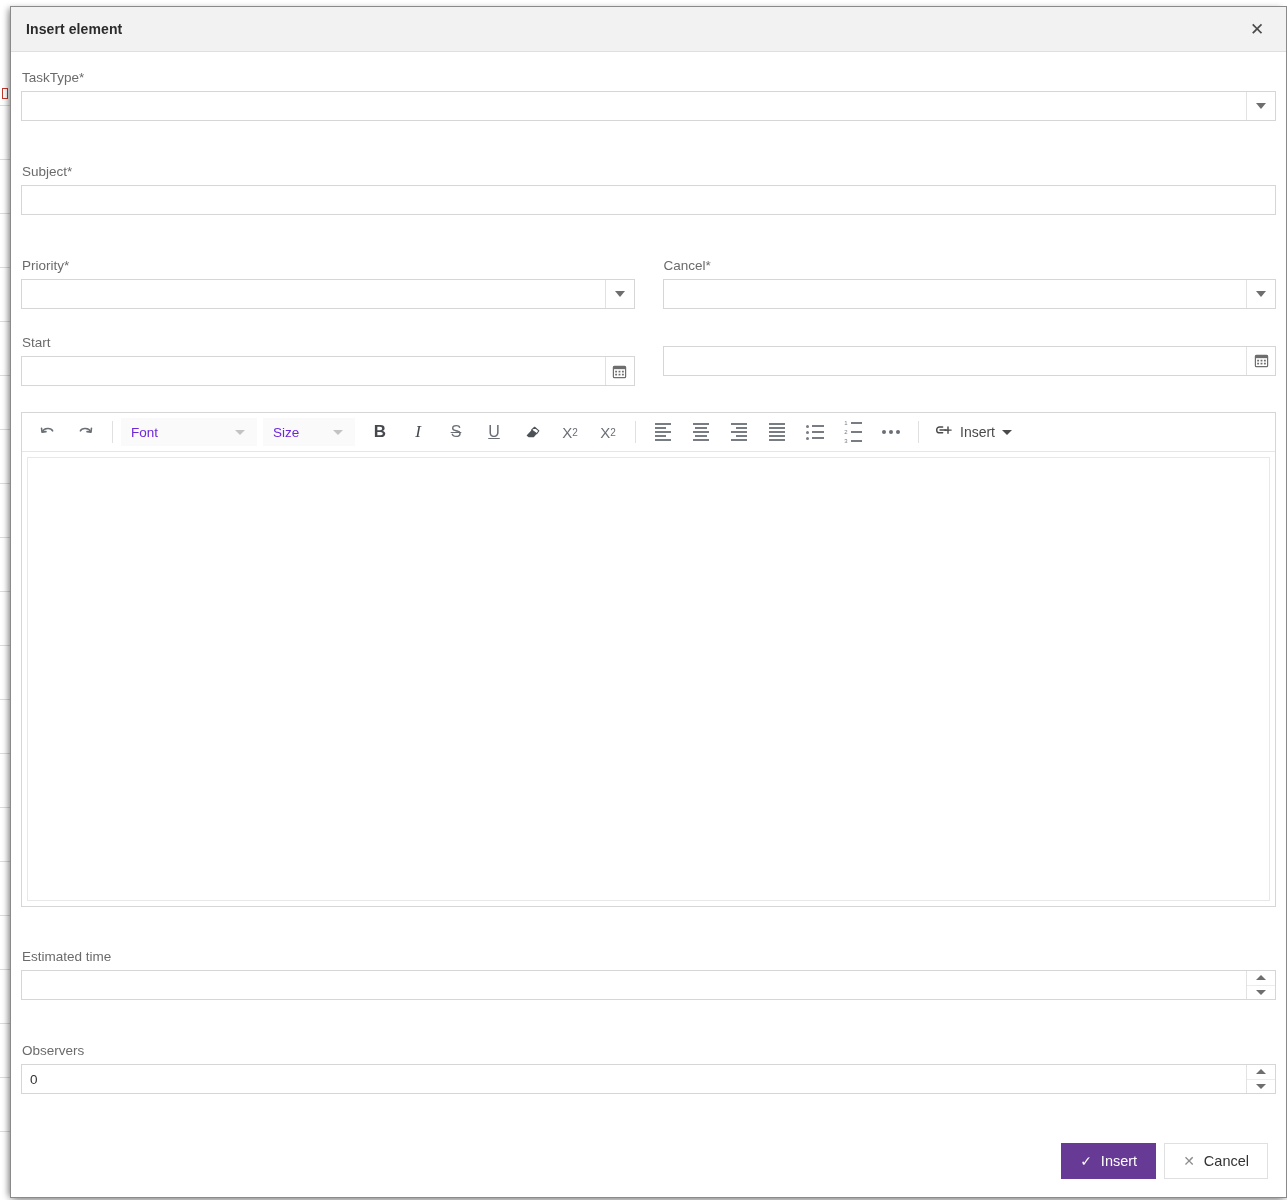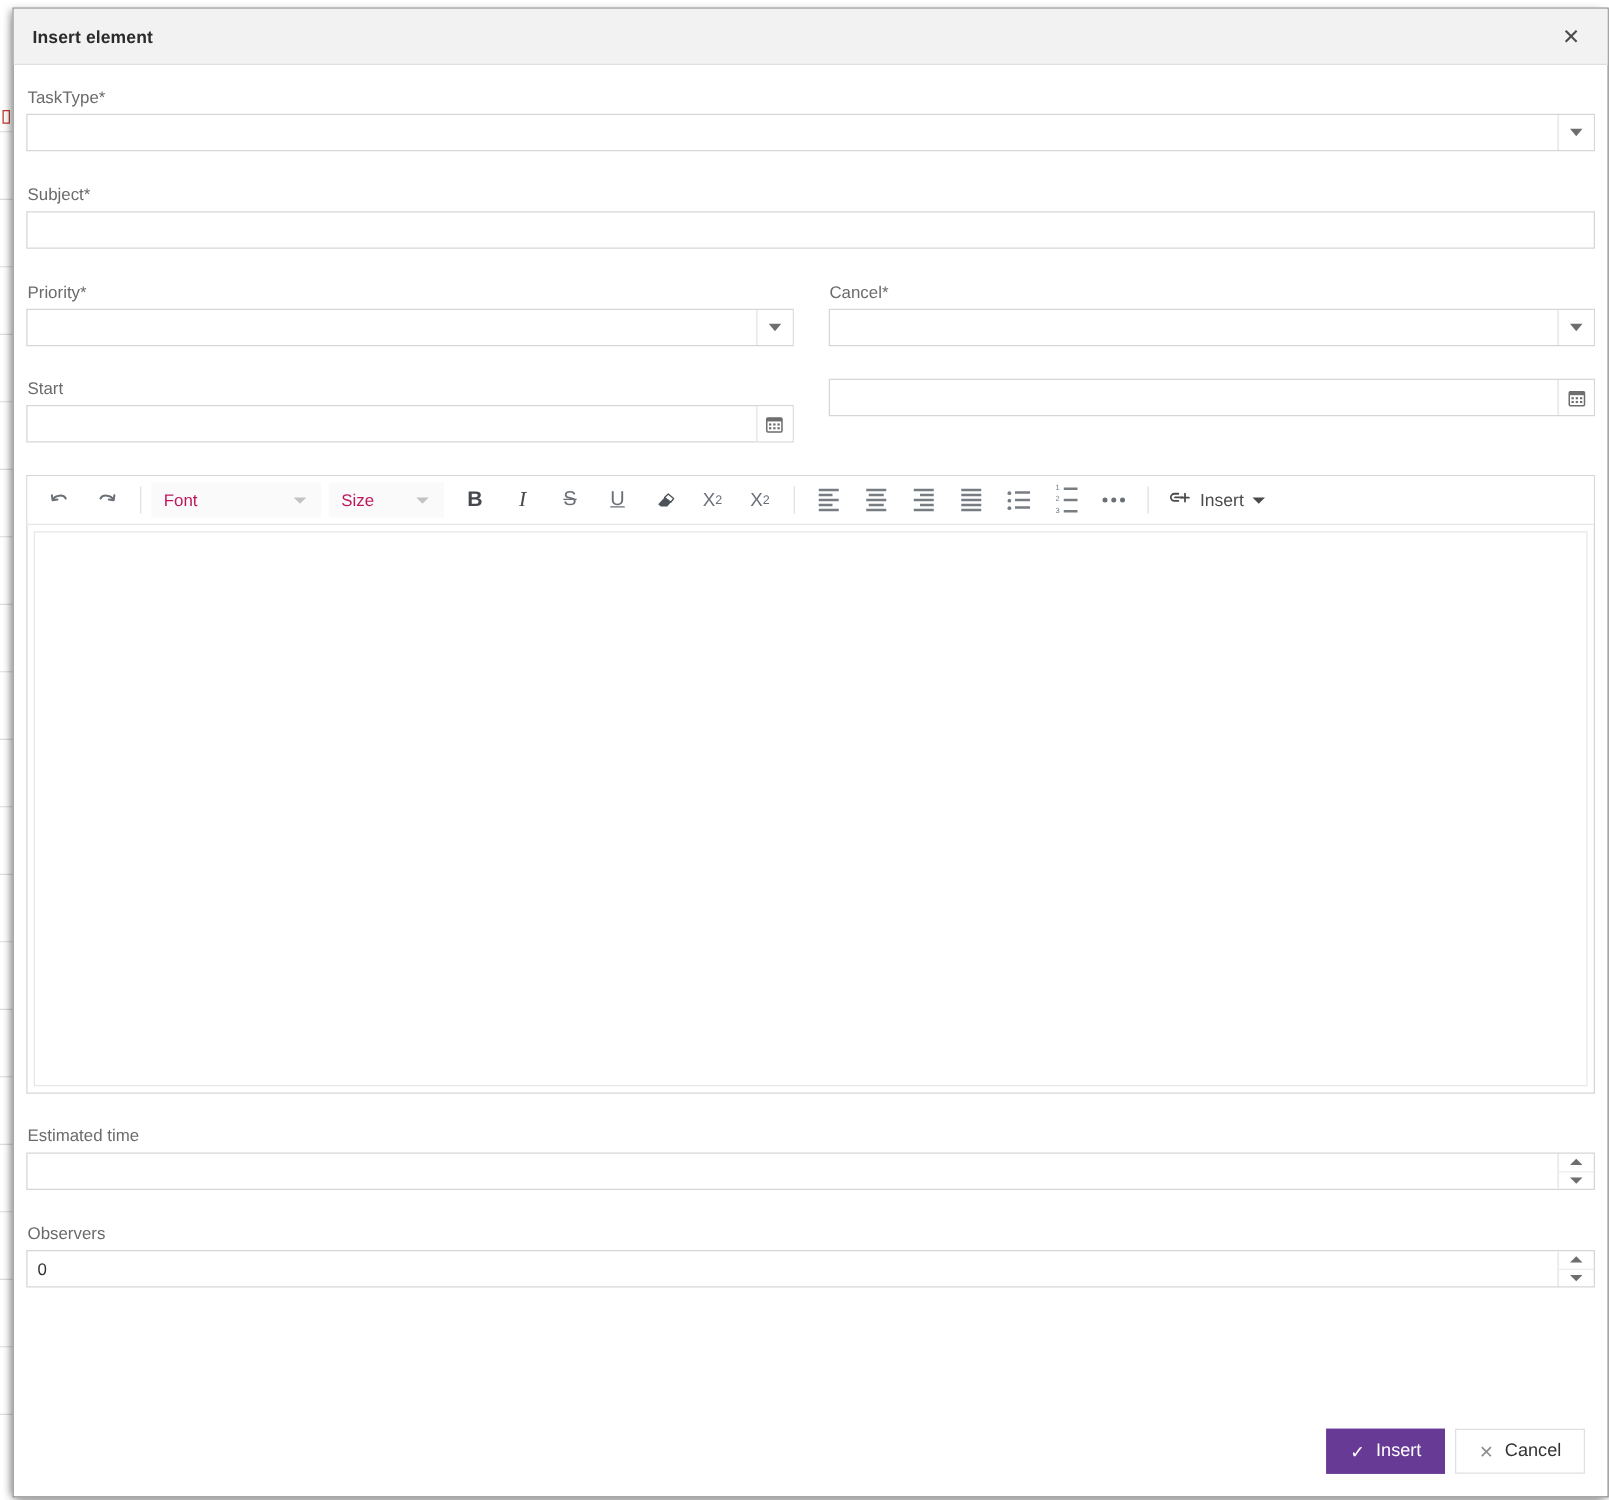--- a/index.html
+++ b/index.html
@@ -72,29 +72,29 @@
   }
 
   .modal-footer {
     height: 66px; min-height: 66px;
     display: flex; align-items: center; justify-content: flex-end;
     padding: 0 18px 6px 0;
     gap: 8px;
   }
 
   
-  .field { margin-bottom: 1px; }
+  .field { margin-bottom: 17px; }
   .flabel {
     display: block;
     font-size: 13.5px;
     color: #6b6b6b;
     padding: 0 0 5px 1px;
     line-height: 16px;
   }
-  .row2 { display: flex; gap: 28px; }
+  .row2 { display: flex; gap: 28px; align-items: center; }
   .row2 > .col { flex: 1 1 0; min-width: 0; }
 
   .ctl {
     position: relative;
     height: 30px;
     border: 1px solid #d6d6d6;
     background: #fff;
     display: flex;
     align-items: stretch;
   }
@@ -169,21 +169,21 @@
   }
   .tb-btn.strong { color: #45494e; }
   .tb-sep {
     width: 1px; height: 22px; background: #e0e0e0; margin: 0 8px;
   }
   .tb-select {
     height: 28px; width: 136px;
     background: #fafafa;
     display: flex; align-items: center;
     padding: 0 4px 0 10px;
-    color: #be185d; font-size: 13.5px;
+    color: #6d28d9; font-size: 13.5px;
     cursor: pointer;
     margin-right: 6px;
   }
   .tb-select.small { width: 92px; }
   .tb-select .lbl { flex: 1; }
   .tb-select .ar {
     width:0;height:0;border-left:5px solid transparent;border-right:5px solid transparent;
     border-top:5px solid #c3c3c3; margin-right: 8px;
   }
   .insert-menu {

